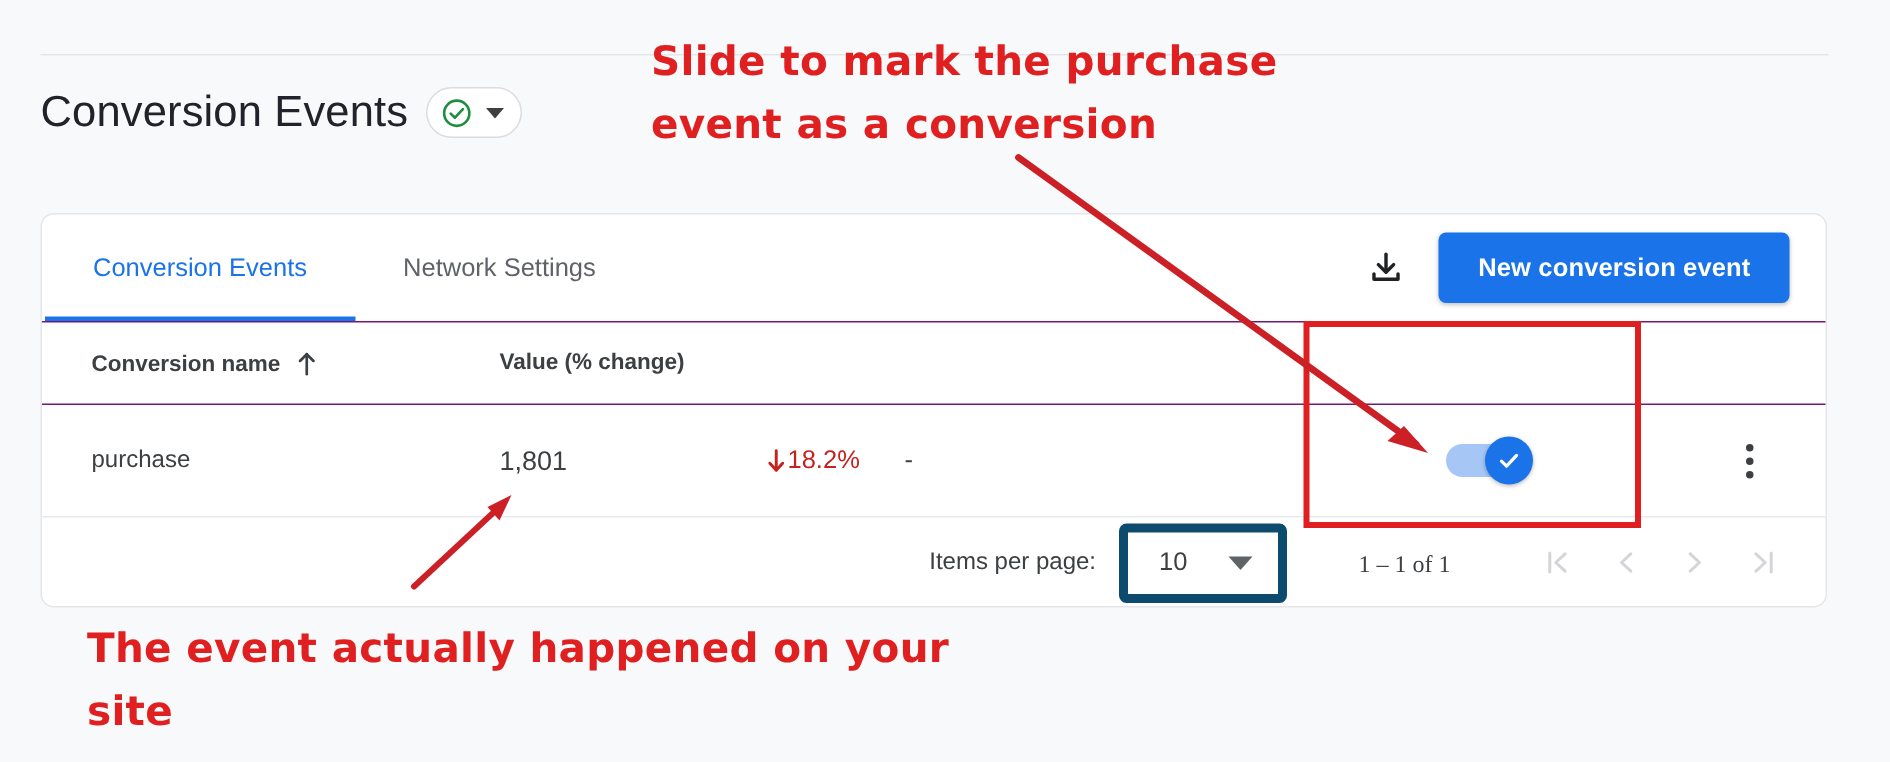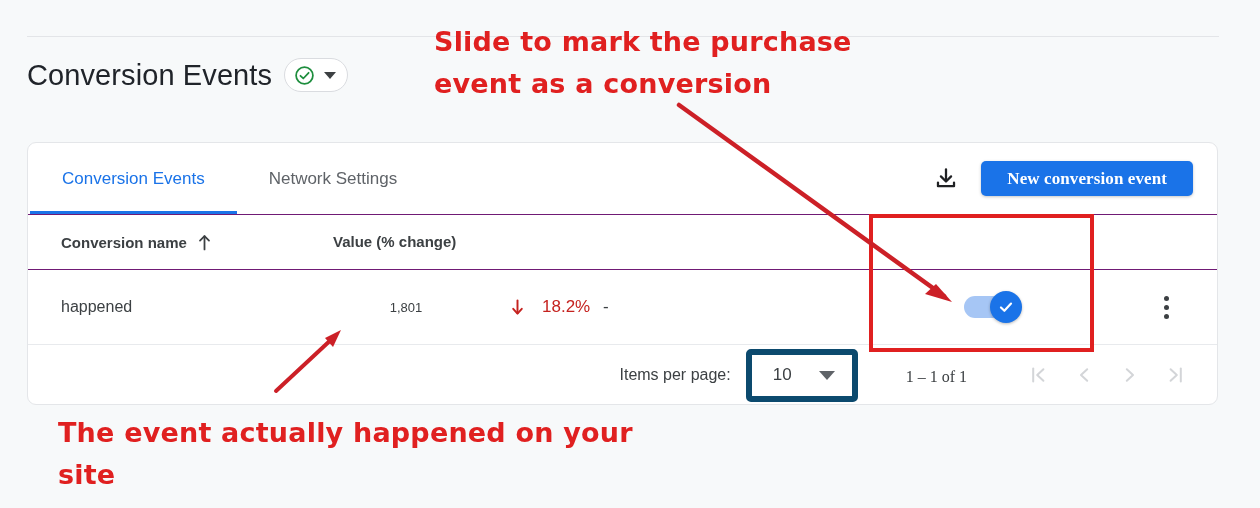--- a/index.html
+++ b/index.html
@@ -90,25 +90,25 @@
     position: absolute;
     right: 24px; top: 0; height: 100%;
     display: flex; align-items: center; gap: 22px;
   }
   .dl-icon { width: 26px; height: 26px; display: block; cursor: pointer; }
   .btn-primary {
     background: #1a73e8;
     color: #fff;
     border: none;
     border-radius: 5px;
-    height: 35px;
+    height: 47px;
     padding: 0 26px;
     font-size: 17px;
     font-weight: 700;
-    font-family: Liberation Serif, serif;
+    font-family: Liberation Sans, sans-serif;
     cursor: pointer;
     box-shadow: 0 1px 3px rgba(60,64,67,.30);
     letter-spacing: .1px;
   }
 
   
   .thead, .trow {
     display: flex; align-items: center;
     border-top: 1px solid #701a75;
     padding-left: 33px;
@@ -123,25 +123,25 @@
   .col-menu   { flex: 1; display: flex; justify-content: center; }
 
   .thead .cell {
     font-size: 15px; font-weight: 700; color: #3c4043;
   }
   .sort-arrow { width: 15px; height: 17px; display: block; }
   .help-icon { width: 19px; height: 19px; display: block; cursor: pointer; }
 
   .trow .cell { font-size: 16px; color: #3c4043; }
   .count-num {
-    width: 150px; text-align: center; padding-right: 4px;
-    font-size: 13px; color: #3c4043;
+    width: 150px; text-align: left; padding-right: 4px;
+    font-size: 18px; color: #3c4043;
   }
   .delta {
-    display: flex; align-items: center; gap: 18px;
+    display: flex; align-items: center; gap: 1px;
     margin-left: 28px;
     color: #c5221f; font-size: 17px;
   }
   .delta-arrow { width: 13px; height: 17px; display: block; }
   .value-dash { font-size: 17px; color: #3c4043; }
 
   
   .toggle-wrap { width: 100%; display: flex; justify-content: center; padding-right: 18px; }
   .toggle {
     position: relative;
@@ -266,21 +266,21 @@
       </svg>
     </div>
     <div class="col-value">
       <span class="cell">Value (% change)</span>
     </div>
     <div class="col-menu"></div>
   </div>
 
   <div class="trow">
     <div class="col-name">
-      <span class="cell">happened</span>
+      <span class="cell">purchase</span>
     </div>
     <div class="col-count">
       <span class="count-num">1,801</span>
       <span class="delta">
         <svg class="delta-arrow" viewBox="0 0 14 18">
           <path d="M7 1.5 V15.2" stroke="#c5221f" stroke-width="2.1" stroke-linecap="round" fill="none"></path>
           <path d="M2.4 10.4 L7 15.5 L11.6 10.4" stroke="#c5221f" stroke-width="2.1" stroke-linecap="round" stroke-linejoin="round" fill="none"></path>
         </svg>
         <span>18.2%</span>
       </span>

